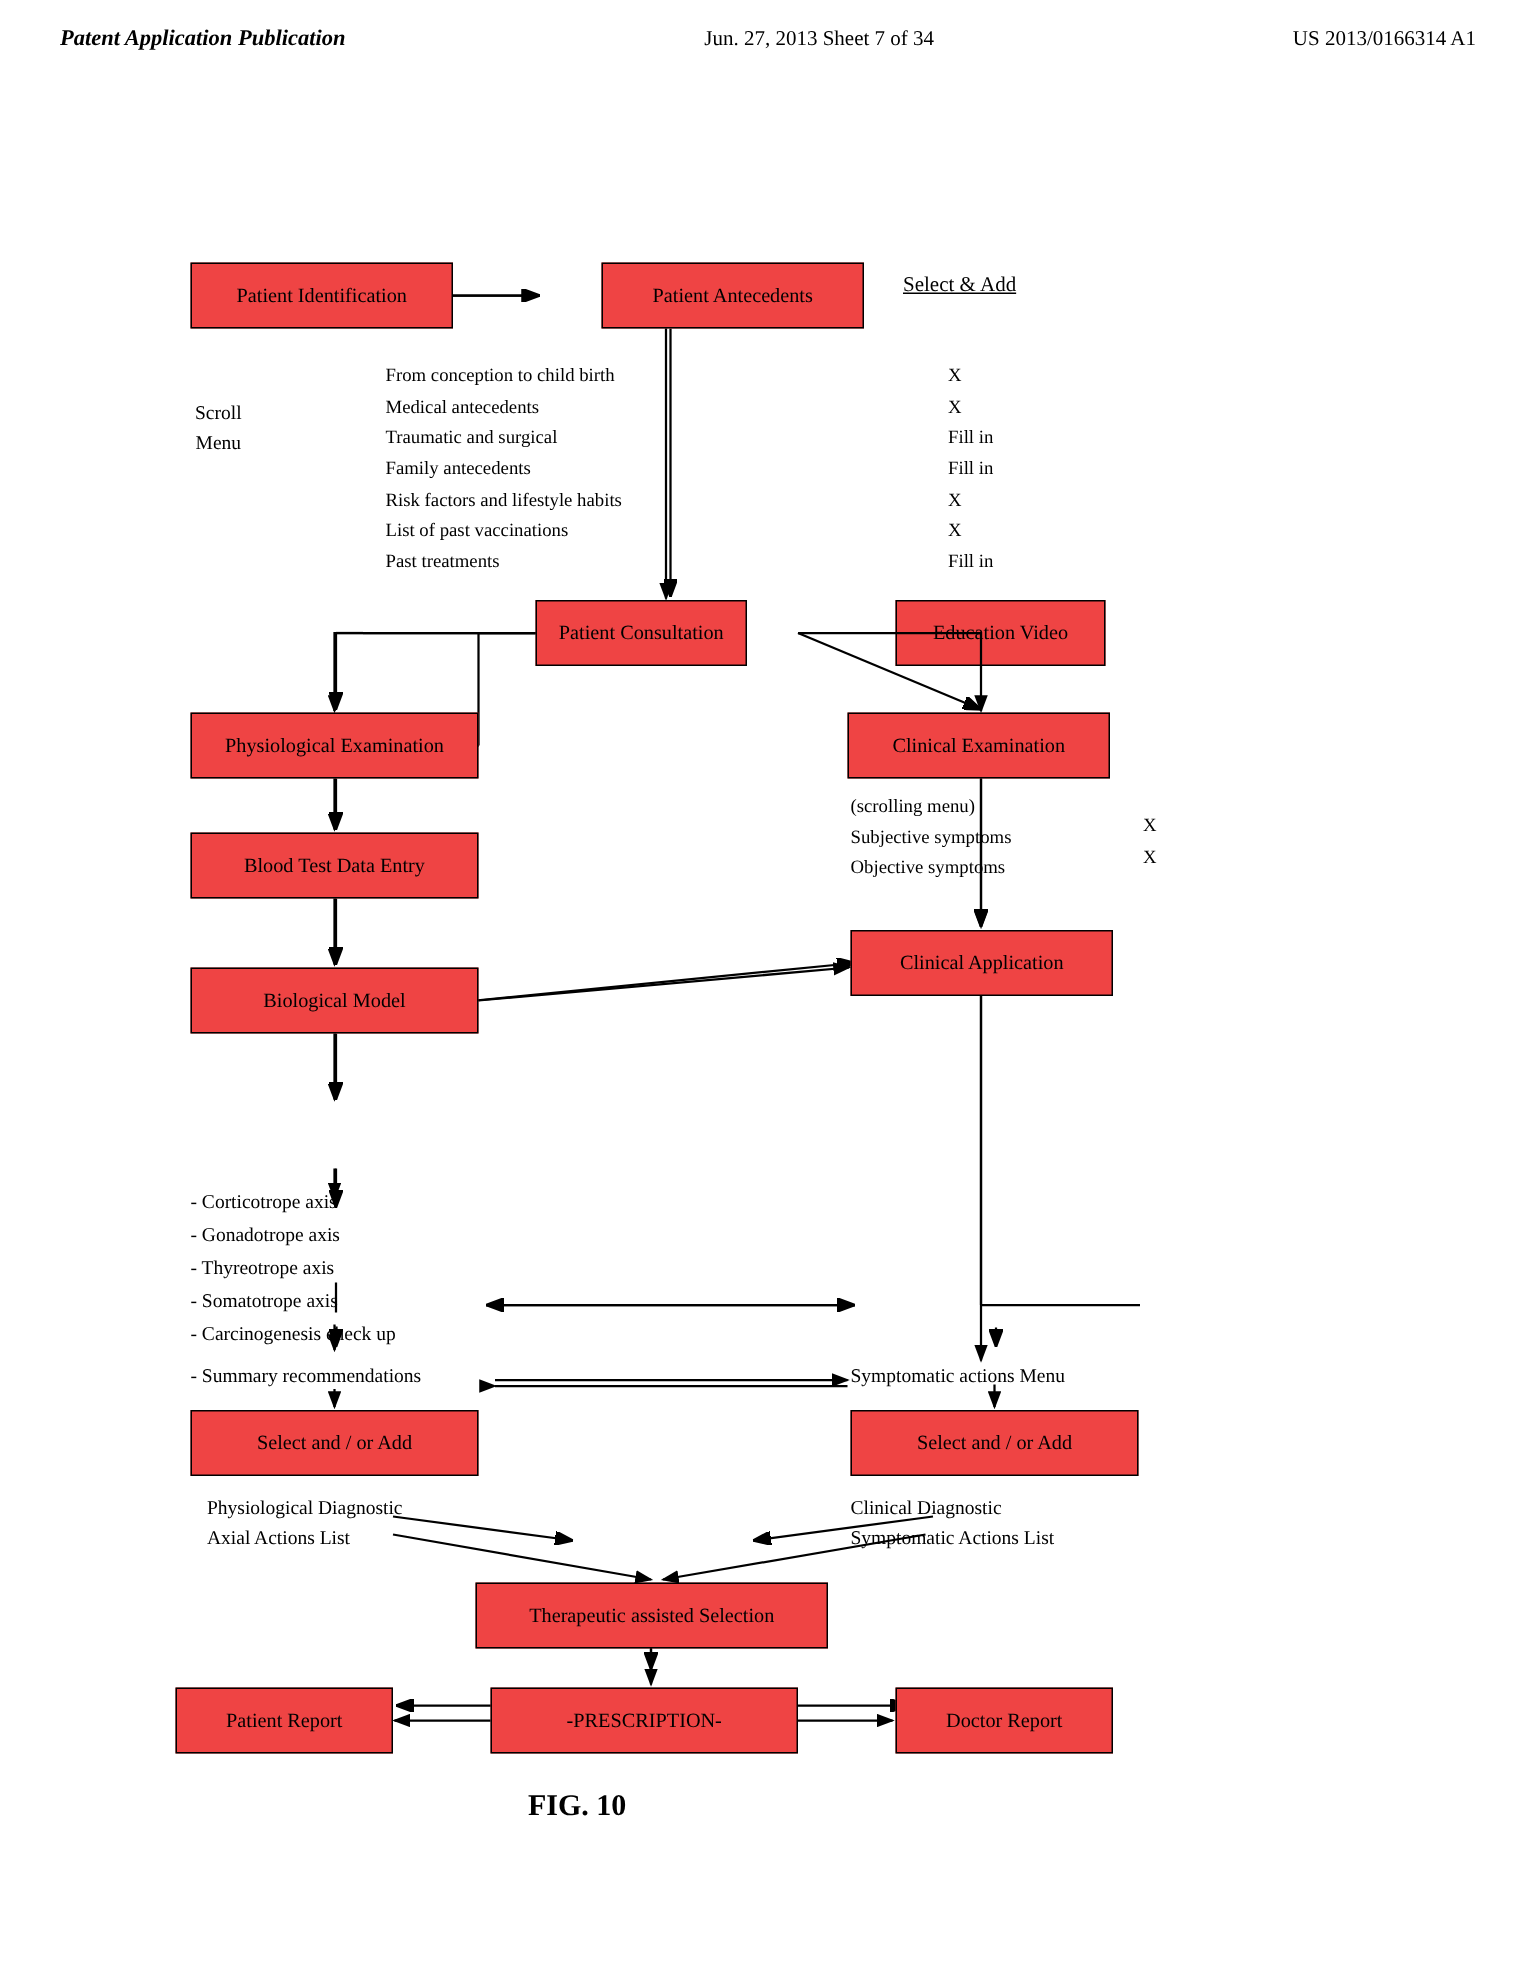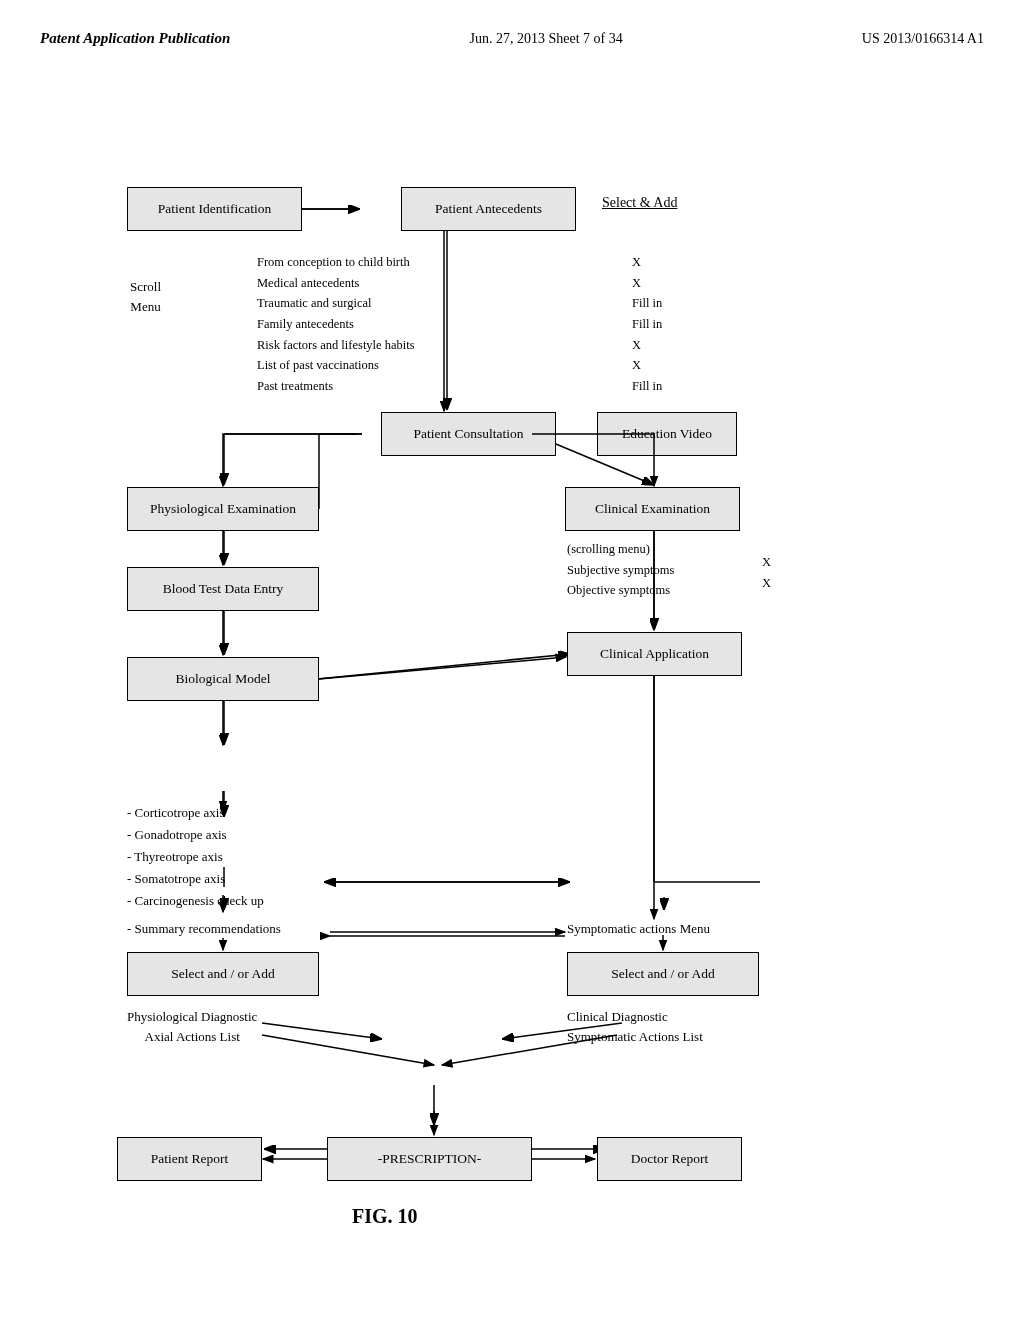--- a/index.html
+++ b/index.html
@@ -11,21 +11,20 @@
       position: relative;
       overflow-x: hidden;
     }
 
     .page-header {
       display: flex;
       justify-content: space-between;
       align-items: center;
       padding: 18px 40px 10px 40px;
       border-bottom: none;
-      margin-top: 12px;
     }
 
     .header-left {
       font-size: 15px;
       font-weight: bold;
       font-style: italic;
     }
 
     .header-center {
       font-size: 14px;
@@ -39,21 +38,21 @@
       position: relative;
       margin: 0 auto;
       width: 900px;
       height: 1200px;
     }
 
     
     .box {
       position: absolute;
       border: 1.5px solid #000;
-      background: #e5e5e5;
+      background: #ef4444;
       display: flex;
       align-items: center;
       justify-content: center;
       text-align: center;
       font-size: 13.5px;
       line-height: 1.3;
       padding: 6px 10px;
     }
 
     
@@ -185,21 +184,21 @@
   <div class="text-label" style="left:570px; top:195px; font-size:12.5px; line-height:1.65;">
     X<br>
     X<br>
     Fill in<br>
     Fill in<br>
     X<br>
     X<br>
     Fill in
   </div>
 
-  <div class="box" style="left:295px; top:355px; width:175px; height:44px;margin-left:24px;">
+  <div class="box" style="left:295px; top:355px; width:141px; height:44px;">
     <span>Patient Consultation</span>
   </div>
 
   <div class="box" style="left:535px; top:355px; width:140px; height:44px;">
     <span>Education Video</span>
   </div>
 
   <div class="box" style="left:65px; top:430px; width:192px; height:44px;">
     <span>Physiological Examination</span>
   </div>
@@ -247,28 +246,31 @@
   </div>
 
   <div class="box" style="left:65px; top:895px; width:192px; height:44px; font-size:13.5px;">
     <span>Select and / or Add</span>
   </div>
 
   <div class="box" style="left:505px; top:895px; width:192px; height:44px; font-size:13.5px;">
     <span>Select and / or Add</span>
   </div>
 
-  <div class="text-label" style="left:65px; top:950px; font-size:13px; line-height:1.5; text-align:center;">
+  <div class="text-label" style="left:76px; top:950px; font-size:13px; line-height:1.5; text-align:left;">
     Physiological Diagnostic<br>Axial Actions List
   </div>
 
   <div class="text-label" style="left:505px; top:950px; font-size:13px; line-height:1.5; text-align:left;">
     Clinical Diagnostic<br>Symptomatic Actions List
   </div>
 
+  <div class="box" style="left:255px; top:1010px; width:235px; height:44px;">
+    <span>Therapeutic assisted Selection</span>
+  </div>
 
   <div class="box" style="left:55px; top:1080px; width:145px; height:44px;">
     <span>Patient Report</span>
   </div>
 
   <div class="box" style="left:265px; top:1080px; width:205px; height:44px;">
     <span>-PRESCRIPTION-</span>
   </div>
 
   <div class="box" style="left:535px; top:1080px; width:145px; height:44px;">

